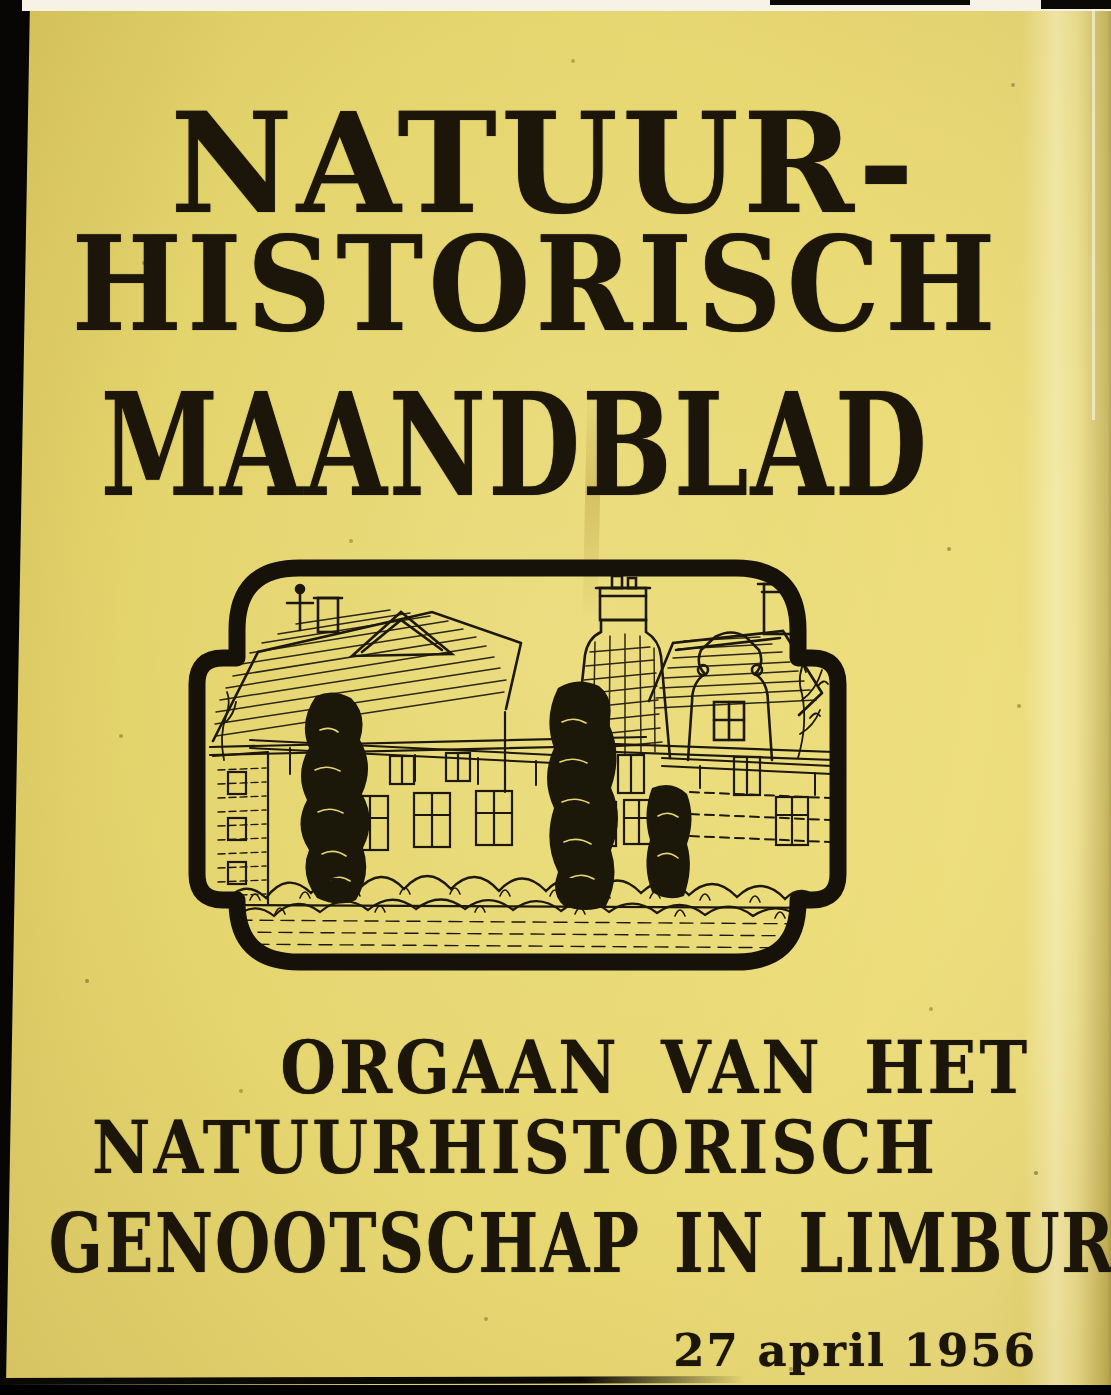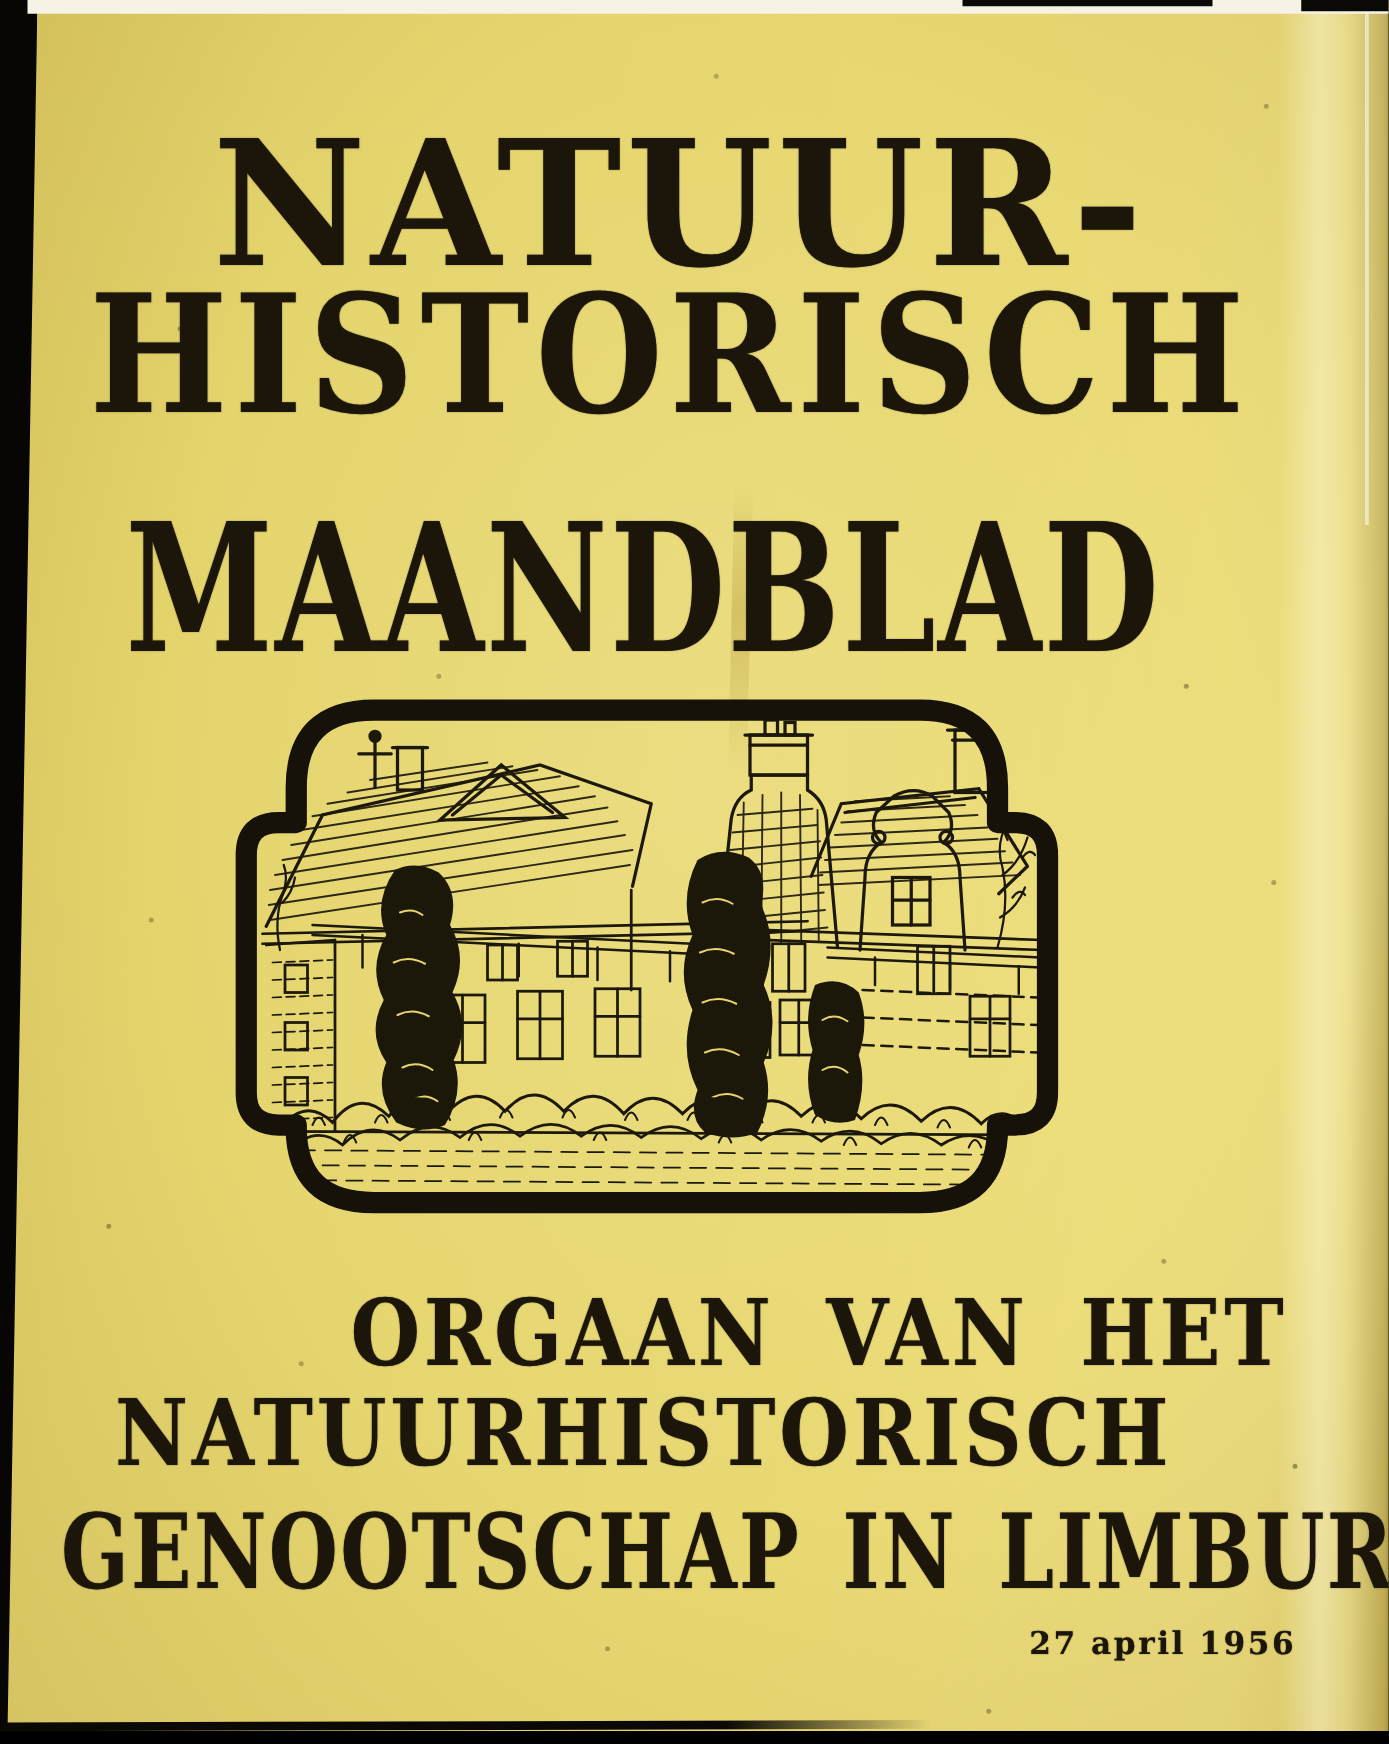--- a/index.html
+++ b/index.html
@@ -35,27 +35,27 @@
   .strip-top-black-b{position:absolute;right:0;top:0;width:70px;height:9px;background:#0a0906;}
   .bar-bottom{position:absolute;left:0;bottom:1px;width:745px;height:7px;
               background:linear-gradient(to right,#0a0906 0%,#0a0906 78%,rgba(10,9,6,0) 100%);
               transform:rotate(-0.15deg);}
   
   .ink{color:#1b150a;text-shadow:0 0 1px rgba(27,21,10,.65);}
   .line{position:absolute;left:0;right:81px;text-align:center;line-height:1;font-weight:700;white-space:nowrap;}
   .line span{display:inline-block;}
   .l1{top:96px;}  .l1 span{font-size:134px;letter-spacing:4px;margin-left:58px;transform:scaleY(1.04);}
   .l2{top:226px;padding-left:42px;} .l2 span{font-size:117px;letter-spacing:5px;transform:scaleY(1.12);}
-  .l3{top:410px;} .l3 span{font-size:121px;letter-spacing:2px;transform:scale(0.88,1.18);}
+  .l3{top:384px;} .l3 span{font-size:121px;letter-spacing:2px;transform:scale(0.88,1.18);}
   .s1{top:1036px;text-align:right;} .s1 span{font-size:64px;letter-spacing:3px;word-spacing:16px;transform:scaleY(1.15);}
   .s2{top:1116px;} .s2 span{font-size:64px;letter-spacing:3px;transform:scaleY(1.15);}
   .s3{top:1208px;} .s3 span{font-size:69px;letter-spacing:2px;word-spacing:10px;transform:scale(0.92,1.2);}
   .footer-row{position:absolute;left:46px;right:74px;top:1296px;height:70px;font-weight:700;}
   .issue{position:absolute;left:0;top:4px;font-size:34px;letter-spacing:1px;white-space:nowrap;}
-  .date{position:absolute;right:0;top:4px;font-size:25px;letter-spacing:2px;white-space:nowrap;}
+  .date{position:absolute;right:0;top:28px;font-size:45px;letter-spacing:2px;white-space:nowrap;}
   
   .emblem{position:absolute;left:185px;top:556px;width:665px;height:416px;margin:0;}
   .emblem svg{display:block;width:100%;height:100%;}
 </style>
 </head>
 <body>
 
 <div class="page">
   <div class="paper"></div>
   <div class="paper-vignette"></div>

